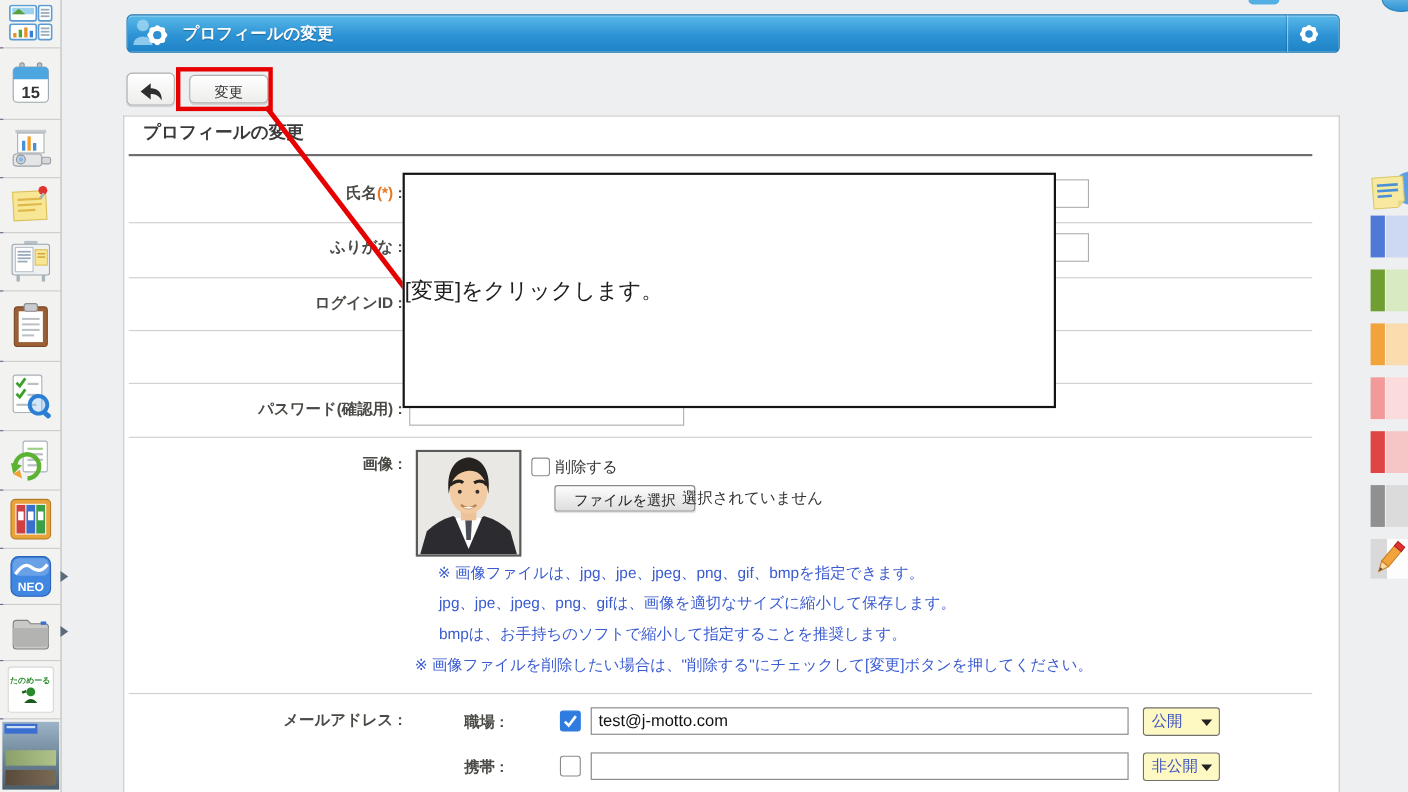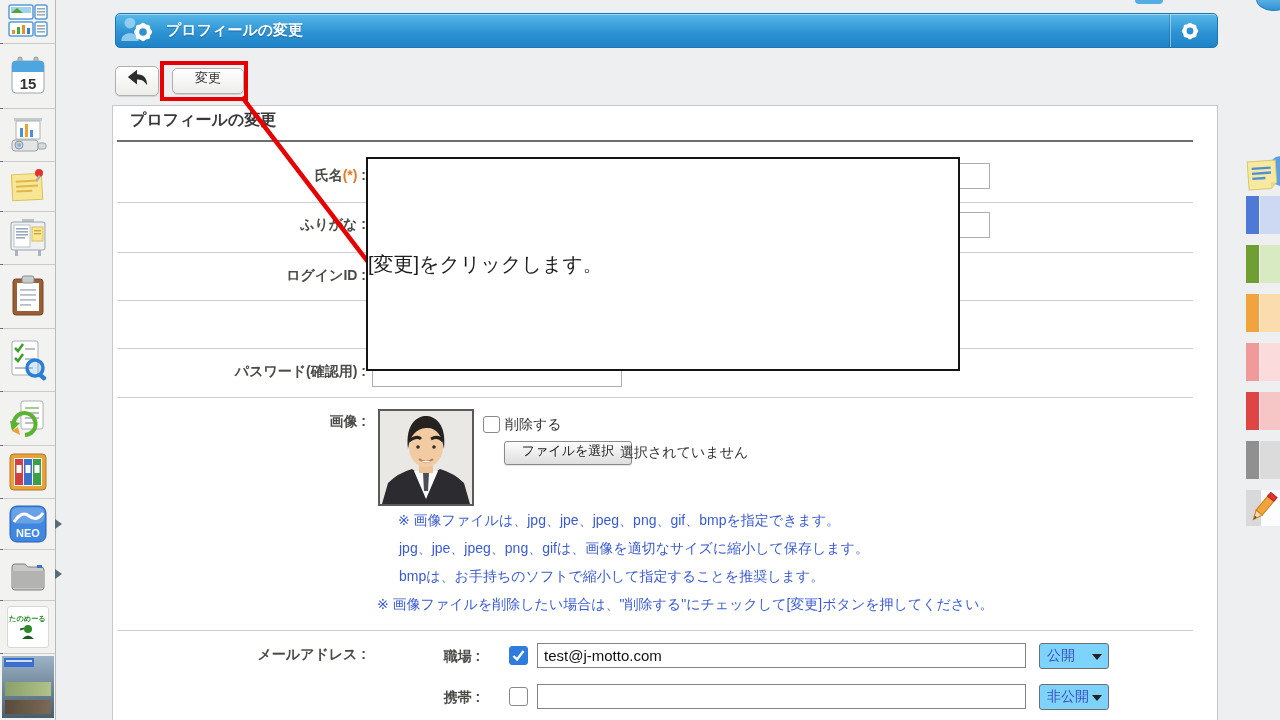--- a/index.html
+++ b/index.html
@@ -16,21 +16,21 @@
 
   
   .header-bar{position:absolute;left:115px;top:13px;width:1103px;height:35px;border-radius:5px;
     background:linear-gradient(#58b9e9,#2e93d4 55%,#1f84c7);border:1px solid #1d77b4;box-sizing:border-box;
     box-shadow:inset 0 1px 0 rgba(255,255,255,.45);}
   .header-title{position:absolute;left:50px;top:0;height:33px;display:flex;align-items:center;color:#fff;font-size:15px;font-weight:bold;text-shadow:0 1px 1px rgba(0,60,110,.5);}
   .header-gear-right{position:absolute;right:8px;top:0;height:33px;width:38px;display:flex;align-items:center;justify-content:center;border-left:1px solid rgba(255,255,255,.45);box-shadow:-1px 0 0 rgba(20,90,140,.35);cursor:pointer;}
 
   
   .btn{background:linear-gradient(#ffffff,#ededeb);border:1px solid #b0b0ae;border-radius:5px;box-sizing:border-box;
-    display:flex;align-items:flex-start;justify-content:center;cursor:pointer;box-shadow:0 1px 1px rgba(0,0,0,.12);}
+    display:flex;align-items:flex-end;justify-content:center;cursor:pointer;box-shadow:0 1px 1px rgba(0,0,0,.12);}
   .back-btn{left:115px;top:66px;width:44px;height:30px;}
   .change-btn{left:172px;top:68px;width:72px;height:26px;font-size:13px;color:#333;}
   .red-box{left:160px;top:61px;width:88px;height:40px;border:4px solid #e60000;box-sizing:border-box;z-index:26;pointer-events:none;}
 
   
   .panel{position:absolute;left:112px;top:105px;width:1106px;height:615px;background:#fff;
     border:1px solid #c8c8c8;border-bottom:none;box-sizing:border-box;}
   .panel-title{position:absolute;left:130px;top:110px;font-size:16px;font-weight:bold;color:#3a3a3a;}
   .rule-dark{position:absolute;left:117px;width:1076px;border-top:2px solid #6e6e6e;}
   .rule{position:absolute;left:117px;width:1076px;border-top:1px solid #cecece;}
@@ -41,23 +41,23 @@
   
   .photo{position:absolute;left:378px;top:409px;width:92px;height:93px;border:2px solid #5a5a5a;background:#e9e8e4;}
   .checkbox{position:absolute;width:17px;height:17px;background:#fff;border:1px solid #8a8a8a;border-radius:3px;box-sizing:border-box;cursor:pointer;}
   .checkbox.checked{background:#2f7ce0;border-color:#2f7ce0;}
   .cb-label{position:absolute;font-size:14px;color:#333;text-align:right;}
   .file-btn{left:482px;top:441px;width:128px;height:24px;font-size:13px;color:#222;border-radius:3px;border:1px solid #8a8a8a;background:linear-gradient(#fdfdfd,#dedede);margin-left:22px;}
   .file-status{position:absolute;left:620px;top:444px;font-size:14px;color:#333;}
   .note{position:absolute;font-size:14px;color:#3a5bd0;white-space:nowrap;}
 
   
-  .sublabel{position:absolute;width:80px;text-align:center;font-size:14px;font-weight:bold;color:#4a4a46;}
+  .sublabel{position:absolute;width:80px;text-align:left;font-size:14px;font-weight:bold;color:#4a4a46;}
   .einput{position:absolute;left:537px;width:489px;height:25px;border:1px solid #838383;box-sizing:border-box;font-size:15px;padding:2px 6px;color:#111;font-family:inherit;}
-  .select{position:absolute;left:1039px;width:70px;height:26px;border:1px solid #6f6f6f;border-radius:3px;background:#7dd3fc;box-sizing:border-box;
+  .select{position:absolute;left:1039px;width:70px;height:26px;border:1px solid #6f6f6f;border-radius:3px;background:#fef9c3;box-sizing:border-box;
     display:flex;align-items:center;padding-left:7px;font-size:14px;color:#3a50c0;cursor:pointer;}
   .select .caret{position:absolute;right:6px;top:10px;width:0;height:0;border-top:6px solid #222;border-left:5px solid transparent;border-right:5px solid transparent;}
 
   
   .callout{position:absolute;left:366px;top:157px;width:594px;height:214px;background:#fff;border:2px solid #141414;box-sizing:border-box;
     display:flex;align-items:center;z-index:30;}
   .callout-text{padding-left:0;font-size:20px;color:#1d1d1d;}
   .redline-svg{position:absolute;left:0;top:0;width:1280px;height:720px;z-index:24;pointer-events:none;}
 
   

